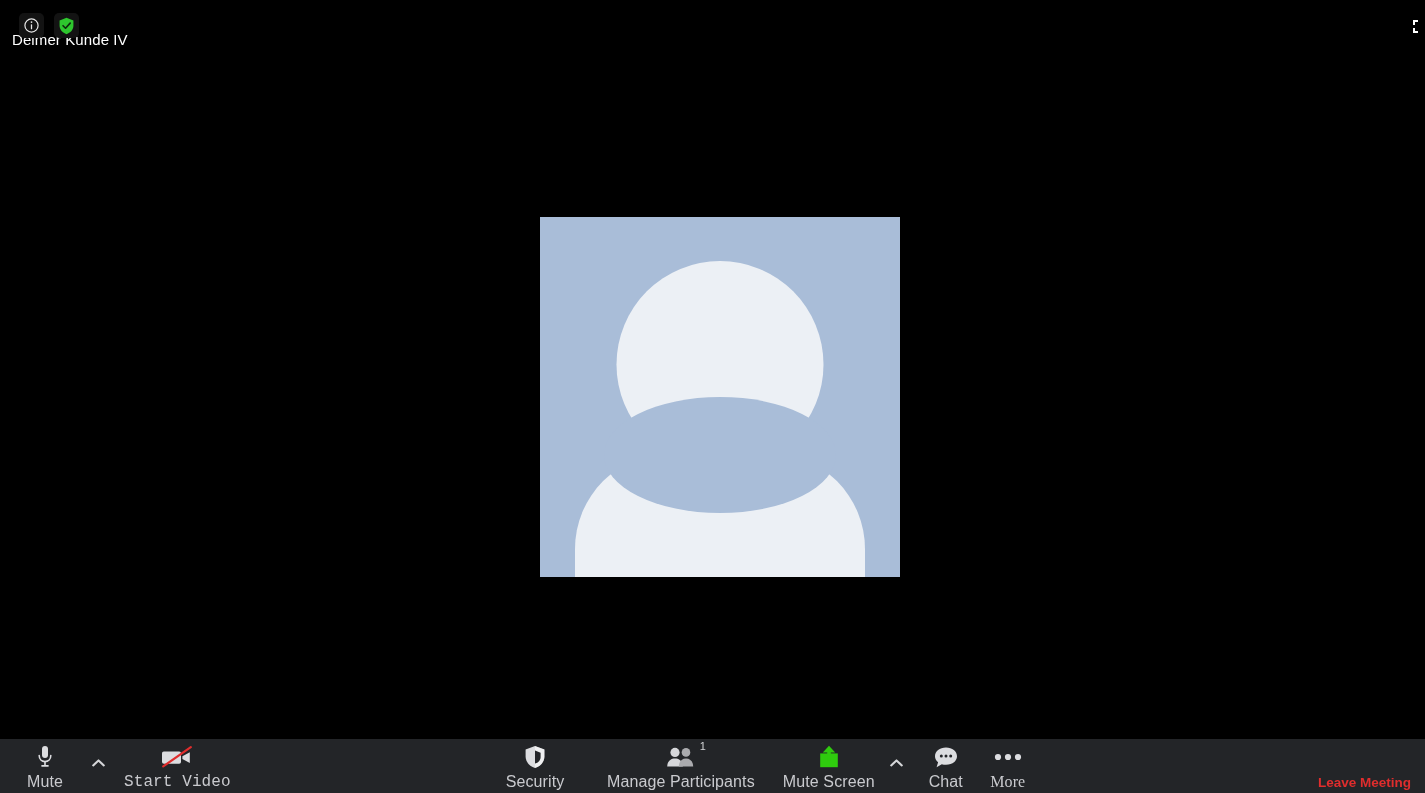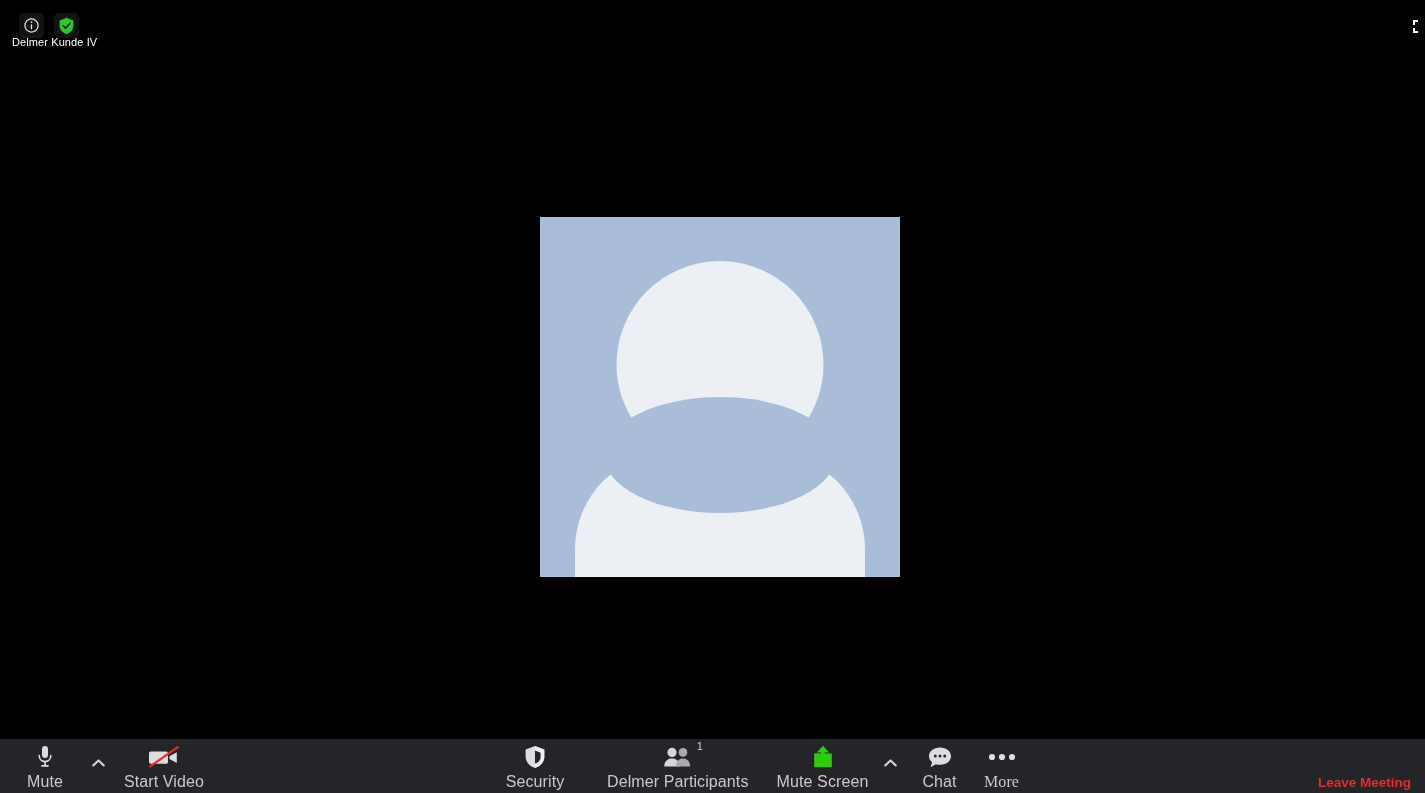--- a/index.html
+++ b/index.html
@@ -99,21 +99,21 @@
     border-radius: 50%;
     background: #a9bdd8;
   }
 
   
   .name-label {
     position: absolute;
     left: 12px;
     bottom: 745px;
     color: #ffffff;
-    font-size: 11px;
+    font-size: 15px;
     letter-spacing: 0.1px;
     z-index: 15;
     white-space: nowrap;
   }
 
   
   .toolbar {
     position: absolute;
     left: 0;
     bottom: 0;
@@ -255,21 +255,21 @@
         </div>
         <div class="tb-label">Mute</div>
       </div>
 
       <div class="chevron-btn" style="margin-left:11px;">
         <svg width="13" height="8" viewBox="0 0 13 8">
           <path d="M1.2 6.4 L6.5 1.4 L11.8 6.4" fill="none" stroke="#d5d6d9" stroke-width="2.1" stroke-linecap="round" stroke-linejoin="round"></path>
         </svg>
       </div>
 
-      <div class="tb-item" style="min-width:70px; margin-left:13px;">
+      <div class="tb-item" style="min-width:70px; margin-left:13px;font-family:Liberation Mono, monospace;">
         <div class="tb-icon">
           <svg width="34" height="24" viewBox="0 0 34 24">
             <rect x="2" y="6.5" width="19" height="12.2" rx="1.8" fill="#dcdde0"></rect>
             <path d="M22.4 11.2 L29.8 7.2 V18 L22.4 14 Z" fill="#dcdde0"></path>
             <line x1="3.2" y1="21.4" x2="30.8" y2="2.2" stroke="#e02d2d" stroke-width="2.2" stroke-linecap="round"></line>
           </svg>
         </div>
         <div class="tb-label">Start Video</div>
       </div>
     </div>
@@ -291,21 +291,21 @@
       <div class="tb-item" style="min-width:130px; margin-left:42px;">
         <div class="tb-icon">
           <svg width="32" height="22" viewBox="0 0 32 22">
             <circle cx="10" cy="6.4" r="4.6" fill="#d6d7da"></circle>
             <path d="M2.2 20.5 C2.2 15.4 5.6 12.4 10 12.4 C14.4 12.4 17.8 15.4 17.8 20.5 Z" fill="#d6d7da"></path>
             <circle cx="21" cy="6.4" r="4.3" fill="#aaabae"></circle>
             <path d="M13.8 20.5 C13.8 15.6 17 12.6 21 12.6 C25 12.6 28.2 15.6 28.2 20.5 Z" fill="#aaabae"></path>
           </svg>
           <span class="badge">1</span>
         </div>
-        <div class="tb-label">Delmer Participants</div>
+        <div class="tb-label">Manage Participants</div>
       </div>
 
       <div class="tb-item" style="min-width:92px; margin-left:28px;">
         <div class="tb-icon">
           <svg width="28" height="24" viewBox="0 0 28 24">
             <rect x="5.2" y="8.4" width="17.6" height="13.8" fill="#2fcc0e"></rect>
             <rect x="12.2" y="4.6" width="3.6" height="11" fill="#2fcc0e"></rect>
             <path d="M14 0.8 L20.2 7.6 H7.8 Z" fill="#2fcc0e"></path>
           </svg>
         </div>

